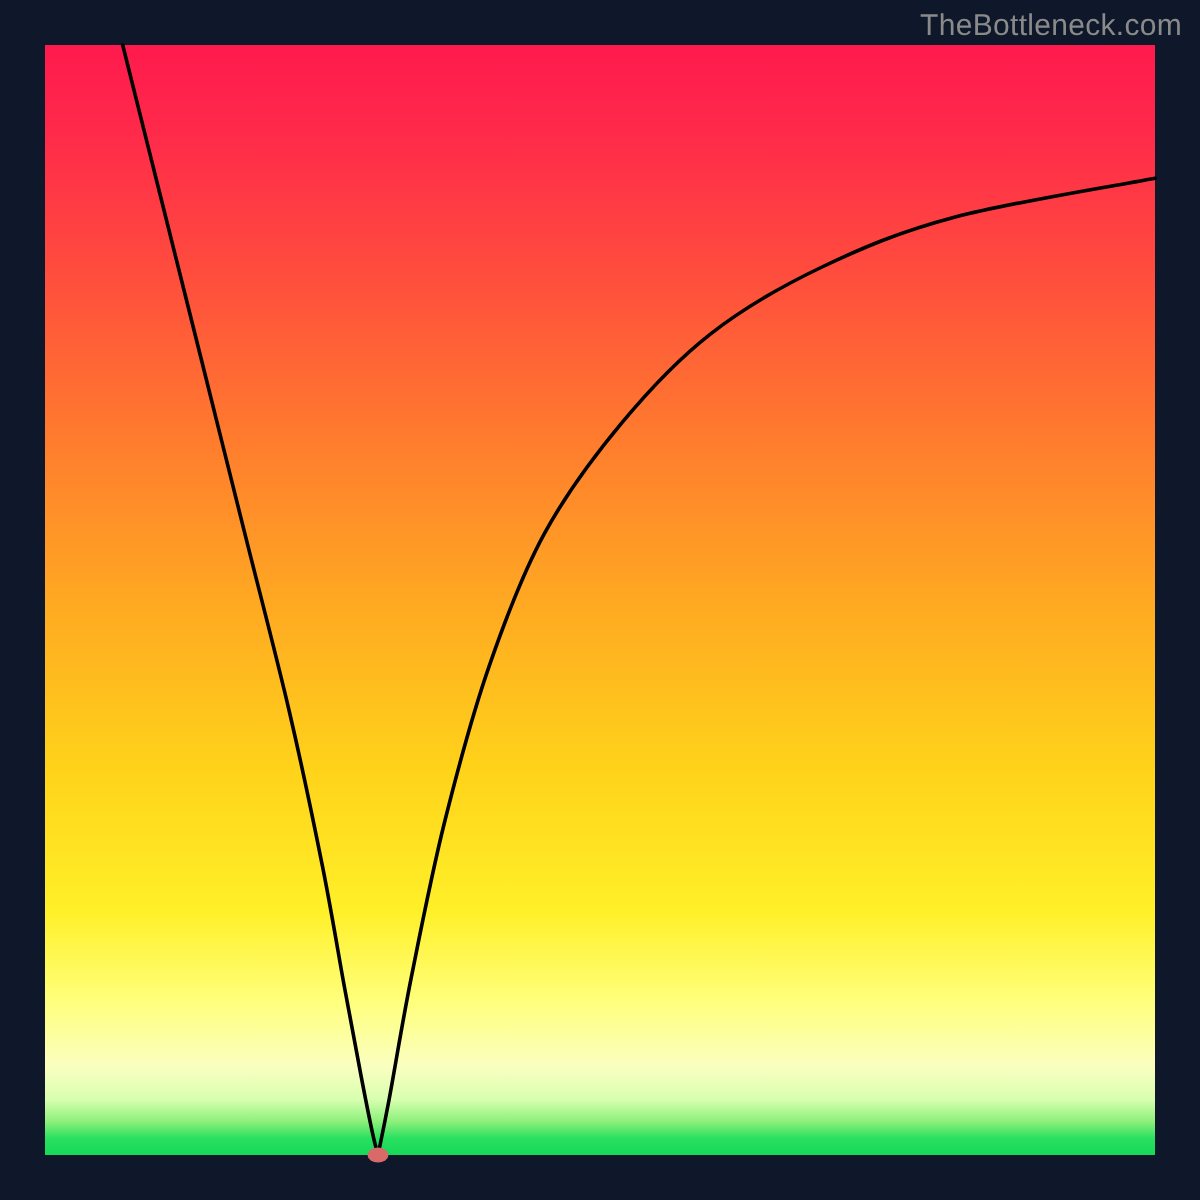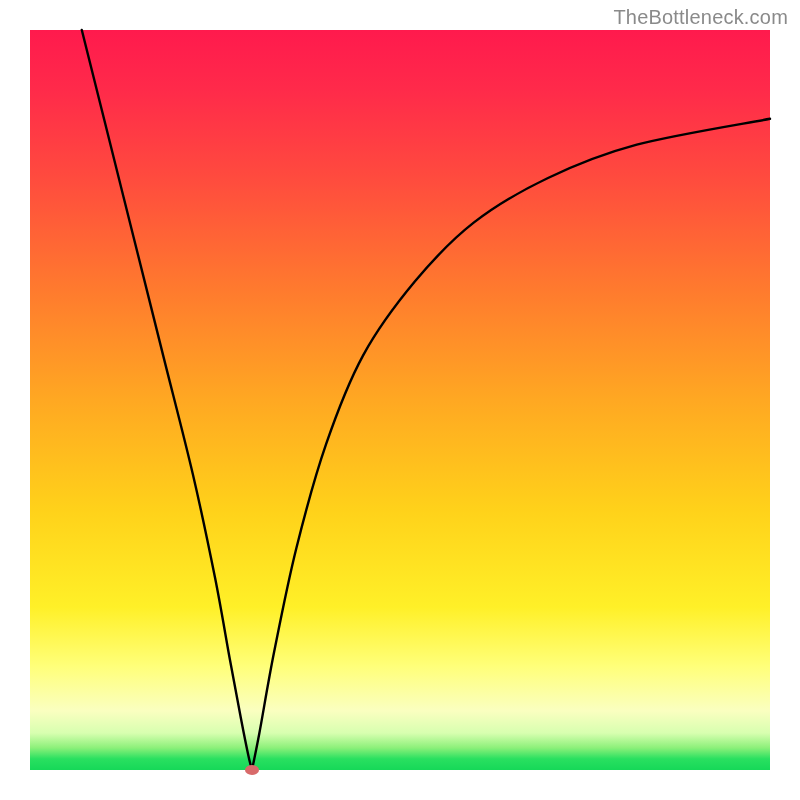--- a/index.html
+++ b/index.html
@@ -8,21 +8,21 @@
     width: 800px;
     height: 800px;
     background: #000;
     overflow: hidden;
     font-family: Arial, Helvetica, sans-serif;
   }
   .frame {
     position: relative;
     width: 800px;
     height: 800px;
-    background: #ffffff;
+    background: #0f172a;
     text-decoration: underline;
   }
   .plot {
     position: absolute;
     left: 30px;
     top: 30px;
     width: 740px;
     height: 740px;
     
     background: linear-gradient(to bottom,

